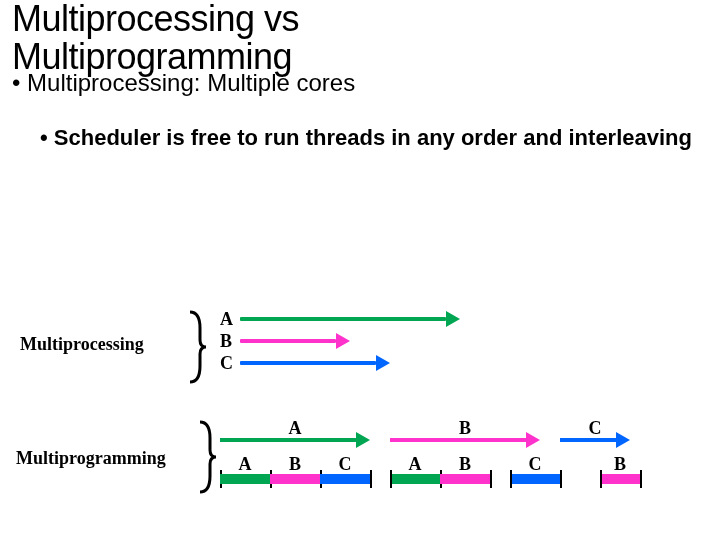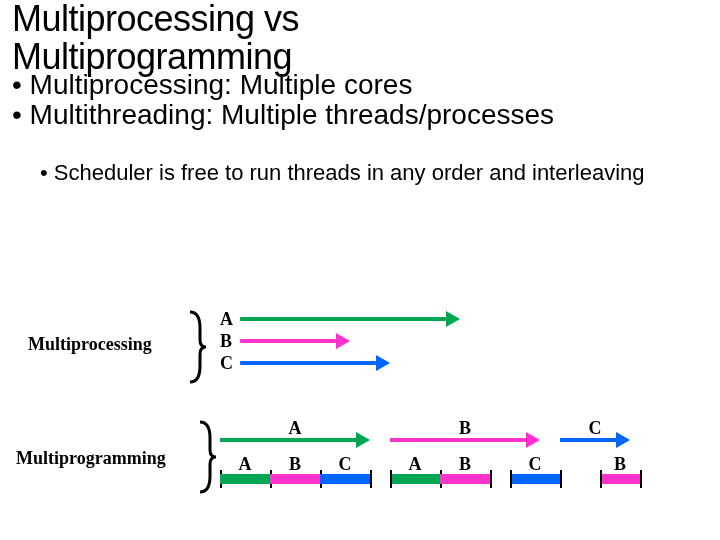--- a/index.html
+++ b/index.html
@@ -2,34 +2,34 @@
 <html><head>
 <meta charset="utf-8">
 <style>
   * { box-sizing: border-box; margin: 0; padding: 0; }
   html, body { width: 720px; height: 540px; background: #fff; font-family: Arial, Helvetica, sans-serif; color: #000; }
   .slide { width: 720px; height: 508px; position: relative; padding: 0 12px 8px 12px; }
 
   .title { font-size: 36px; line-height: 1.05; font-weight: 400; letter-spacing: -0.5px; }
 
   .bullets-outer { margin-top: -6px; }
-  .b1 { font-size: 28px; line-height: 1.1; margin-left: 0; }
+  .b1 { font-size: 24px; line-height: 1.1; margin-left: 0; }
   .b1::before { content: "• "; }
   .gap { height: 30px; }
-  .b2 { font-size: 22px; line-height: 1.1; margin-left: 28px; }
+  .b2 { font-size: 22px; line-height: 1.1; margin-left: 28px; font-weight: bold; }
   .b2::before { content: "• "; }
 
   .diagram { position: absolute; left: 20px; top: 306px; width: 680px; }
 
   .row-label { font-family: "Comic Sans MS", "Comic Sans", cursive; font-weight: bold; font-size: 18px; }
   .thread-label { font-family: "Comic Sans MS", "Comic Sans", cursive; font-weight: bold; font-size: 18px; line-height: 22px; }
 
   
   .mp-block { position: absolute; left: 0; top: 0; width: 680px; height: 86px; }
-  .mp-label { position: absolute; left: 8px; top: 28px; }
+  .mp-label { position: absolute; left: 0; top: 28px; }
   .mp-brace { position: absolute; left: 166px; top: 4px; width: 22px; height: 74px; }
   .mp-letters { position: absolute; left: 200px; top: 2px; }
   .arrow { position: absolute; height: 6px; }
   .arrow-line { position: absolute; left: 0; top: 1px; height: 4px; width: calc(100% - 14px); border-radius: 1px; }
   .arrow-head { position: absolute; right: 0; top: -5px; width: 0; height: 0; border-top: 8px solid transparent; border-bottom: 8px solid transparent; }
   .arrA .arrow-line { background: #00a651; }
   .arrA .arrow-head { border-left: 14px solid #00a651; }
   .arrB .arrow-line { background: #ff33cc; }
   .arrB .arrow-head { border-left: 14px solid #ff33cc; }
   .arrC .arrow-line { background: #0066ff; }
@@ -57,21 +57,20 @@
 
 <div class="slide">
 
   <div class="title">
     <div>Multiprocessing vs</div>
     <div>Multiprogramming</div>
   </div>
 
   <div class="bullets-outer">
     <div class="b1">Multiprocessing: Multiple cores</div>
-    <div class="b1">Multithreading: Multiple threads/processes</div>
     <div class="gap"></div>
     <div class="b2">Scheduler is free to run threads in any order and interleaving</div>
   </div>
 
   <div class="diagram">
 
     <div class="mp-block">
       <div class="row-label mp-label">Multiprocessing</div>
 
       <svg class="mp-brace" viewBox="0 0 22 74">

